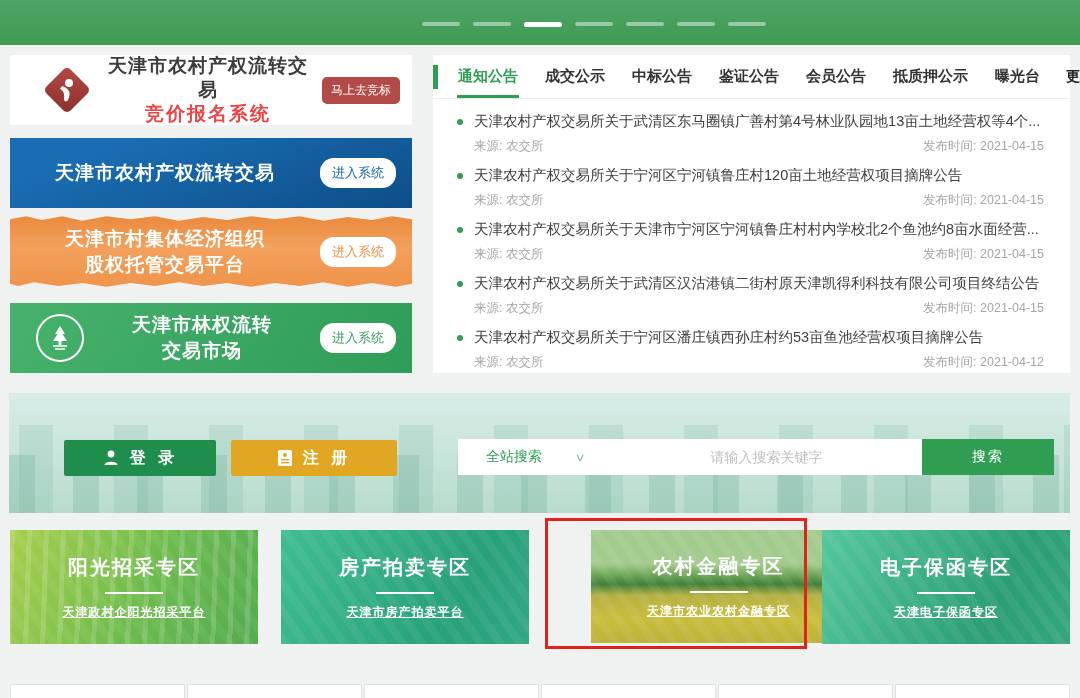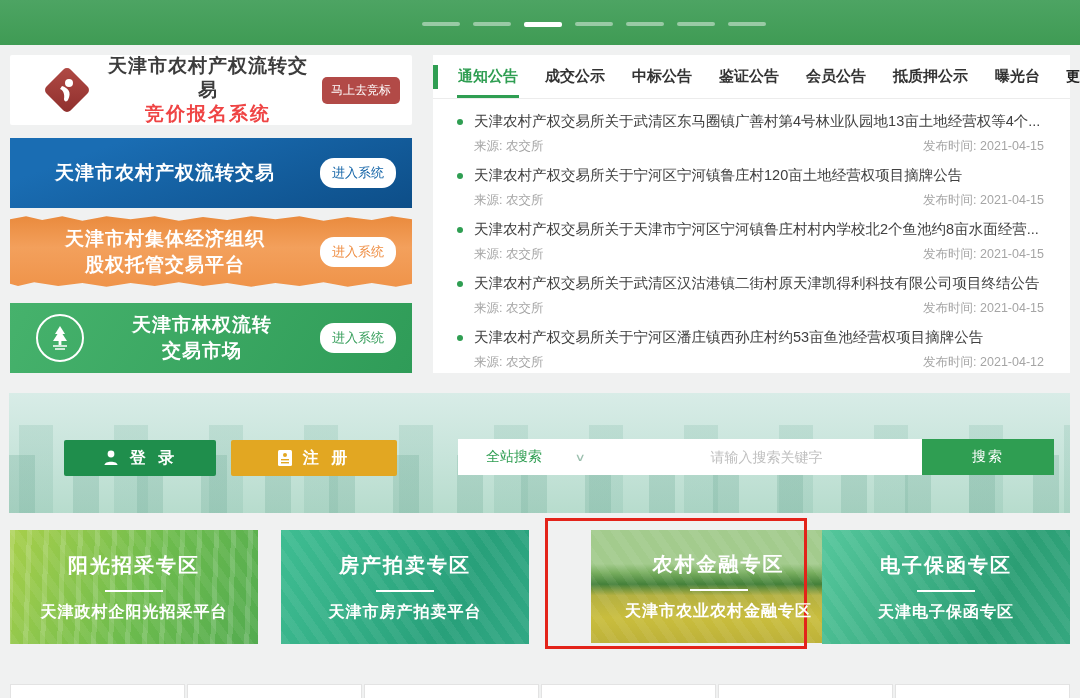--- a/index.html
+++ b/index.html
@@ -84,21 +84,21 @@
   .search-btn { position:absolute; left:913px; top:46px; width:132px; height:36px;
     border:none; background:#2f9e52; color:#fff; font-size:14px; letter-spacing:2px; cursor:pointer; }
 
   
   .zone { position:absolute; top:530px; width:248px; height:114px; cursor:pointer;
     display:flex; flex-direction:column; align-items:center; justify-content:center; color:#fff; }
   .zone::before { content:""; position:absolute; inset:0;
     background:repeating-linear-gradient(55deg, rgba(255,255,255,.06) 0 8px, rgba(255,255,255,0) 8px 16px); }
   .z-title { font-size:20px; font-weight:bold; letter-spacing:2px; z-index:1; }
   .z-div { width:58px; height:2px; background:#fff; margin:11px 0 10px; z-index:1; }
-  .z-sub { font-size:16px; font-weight:bold; letter-spacing:1px; z-index:1; }
+  .z-sub { font-size:12px; font-weight:bold; letter-spacing:1px; z-index:1;text-decoration:underline; }
   .zone1 { left:10px;
     background:repeating-linear-gradient(92deg, rgba(255,255,255,.14) 0 5px, rgba(0,0,0,0) 5px 17px),
     linear-gradient(115deg,#a8cf4b,#6cbb4d 55%,#53ab50); }
   .zone2 { left:281px; background:linear-gradient(115deg,#3fbd92,#28a07a 70%,#31a884); }
   .zone3 { left:551px; width:255px; height:113px;
     background:linear-gradient(180deg,#a3cb8d 0%,#a3cb8d 30%,#77ad5e 38%,#44803a 48%,#b5b142 58%,#c9bd3d 78%,#bdb23a 100%);margin-left:40px; }
   .zone4 { left:822px; background:linear-gradient(115deg,#55c79c,#2b9e74 70%,#35a77f); }
   .red-frame { position:absolute; left:545px; top:518px; width:262px; height:131px;
     border:3px solid #e3231a; pointer-events:none; }
 

